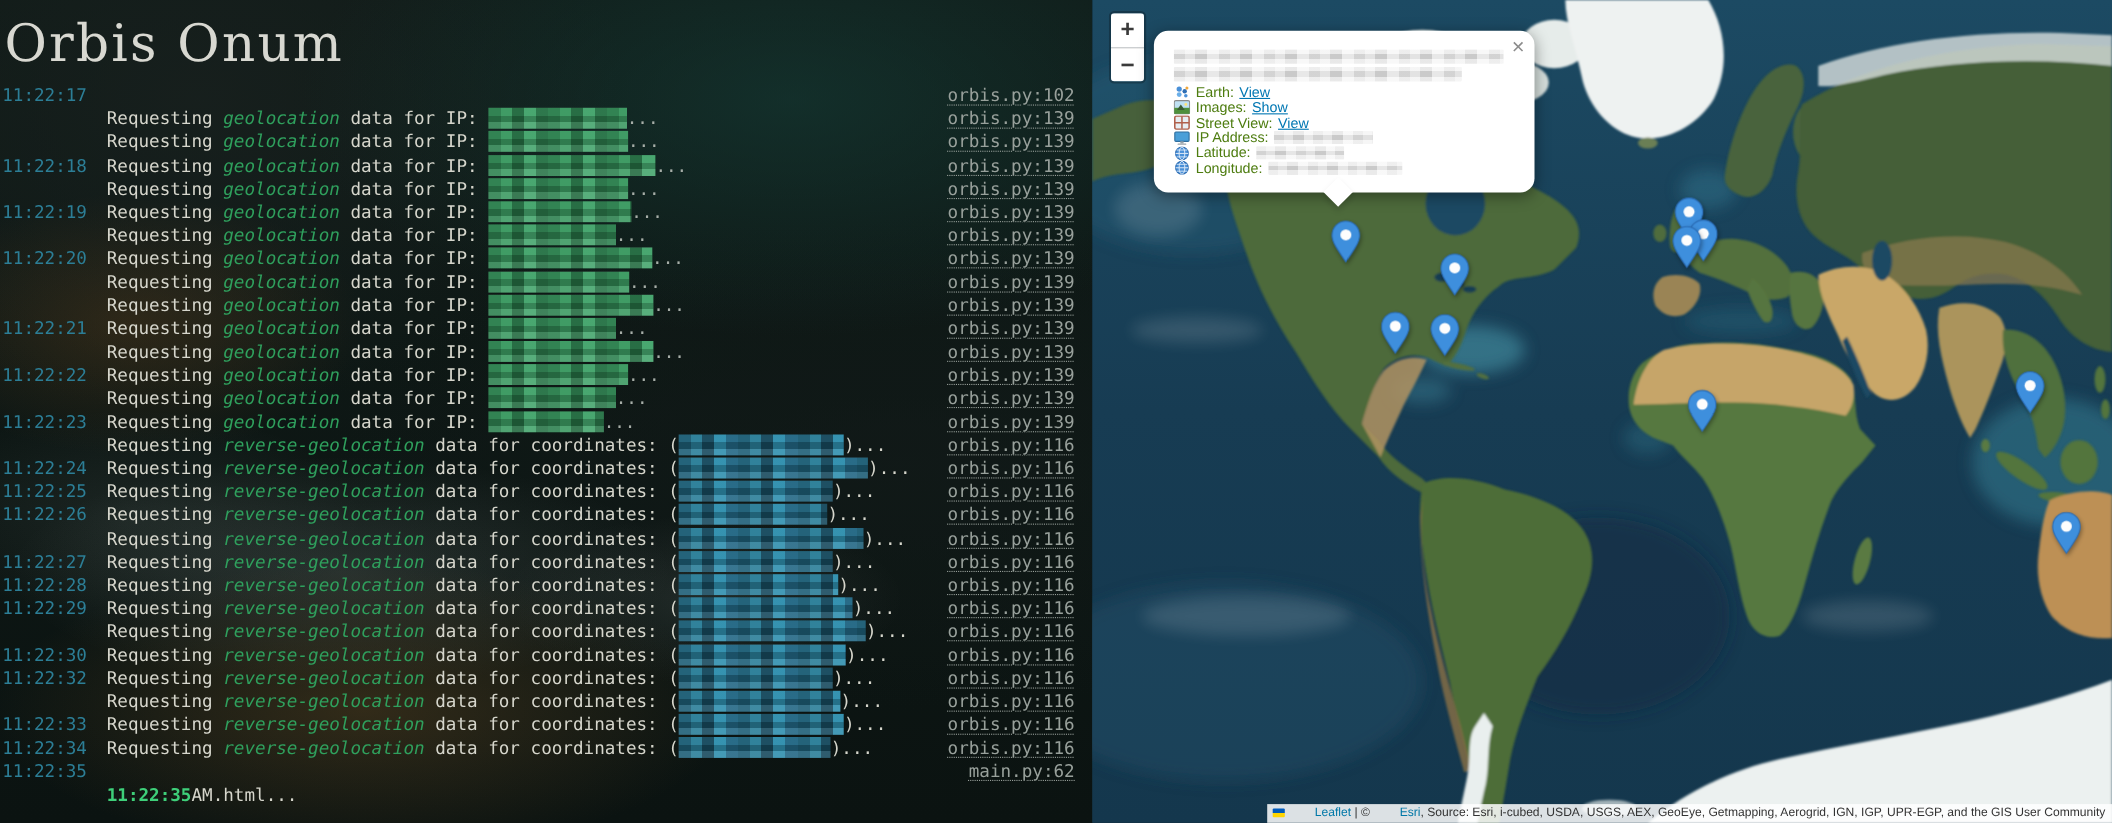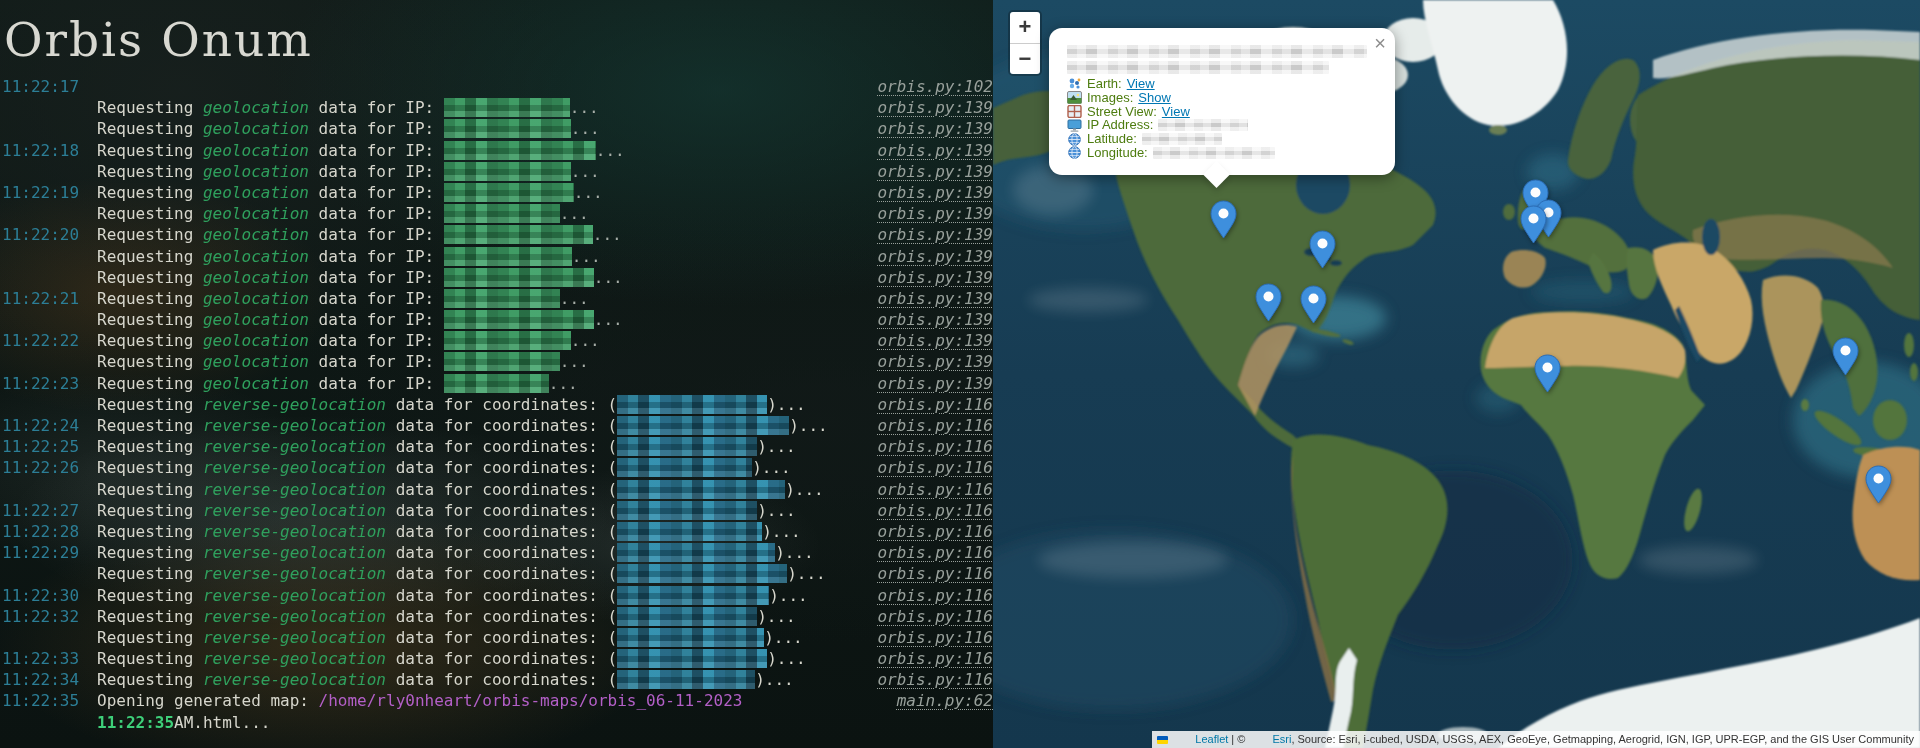--- a/index.html
+++ b/index.html
@@ -26,22 +26,22 @@
   }
   #log { padding-left:2px; }
   .line { display:flex; align-items:baseline; height:21.2px; line-height:21.2px; white-space:pre; }
   .t   { display:inline-block; width:79px; flex:0 0 79px; margin-right:16px; color:#2c7e96; }
   .msg { flex:1 1 auto; min-width:0; }
   .kw  { color:#2fa05d; font-style:italic; }
   .file-link { color:#34a765; text-decoration:underline dotted; text-underline-offset:3px; text-decoration-thickness:1px; }
   .path { color:#b35fc7; }
   .green-bold { color:#3ecf79; font-weight:bold; }
   .dots { color:#a7aea8; }
-  .loc { flex:0 0 auto; margin-left:auto; color:#98a09b;
-         text-decoration:underline dotted; text-underline-offset:3px; text-decoration-thickness:1px;font-style:italic; }
+  .loc { flex:0 0 auto; margin-left:auto; padding-right:16px; color:#98a09b;
+         text-decoration:underline dotted; text-underline-offset:3px; text-decoration-thickness:1px; }
   .redact { display:inline-block; height:19px; vertical-align:-4px; }
   .redact.green {
     background:
       repeating-linear-gradient(0deg, rgba(255,255,255,.10) 0 6px, rgba(0,0,0,.20) 6px 12px, rgba(255,255,255,.02) 12px 19px),
       repeating-linear-gradient(90deg, #2e8150 0 11px, #3c9a62 11px 21px, #246b41 21px 32px, #45a56d 32px 43px, #2a7549 43px 54px);
   }
   .redact.teal {
     background:
       repeating-linear-gradient(0deg, rgba(255,255,255,.10) 0 6px, rgba(0,0,0,.22) 6px 12px, rgba(255,255,255,.03) 12px 19px),
       repeating-linear-gradient(90deg, #1d5e76 0 11px, #2a7e98 11px 21px, #174a5e 21px 32px, #2f8fae 32px 43px, #226784 43px 54px);
@@ -136,21 +136,21 @@
       <div class="line"><span class="t"></span><span class="msg"><span>Requesting </span><span class="kw">reverse-geolocation</span><span> data for coordinates: (</span><span class="redact teal" style="width: 168px;"></span><span>)...</span></span><span class="loc">orbis.py:116</span></div>
       <div class="line"><span class="t">11:22:27</span><span class="msg"><span>Requesting </span><span class="kw">reverse-geolocation</span><span> data for coordinates: (</span><span class="redact teal" style="width: 140px;"></span><span>)...</span></span><span class="loc">orbis.py:116</span></div>
       <div class="line"><span class="t">11:22:28</span><span class="msg"><span>Requesting </span><span class="kw">reverse-geolocation</span><span> data for coordinates: (</span><span class="redact teal" style="width: 145px;"></span><span>)...</span></span><span class="loc">orbis.py:116</span></div>
       <div class="line"><span class="t">11:22:29</span><span class="msg"><span>Requesting </span><span class="kw">reverse-geolocation</span><span> data for coordinates: (</span><span class="redact teal" style="width: 158px;"></span><span>)...</span></span><span class="loc">orbis.py:116</span></div>
       <div class="line"><span class="t"></span><span class="msg"><span>Requesting </span><span class="kw">reverse-geolocation</span><span> data for coordinates: (</span><span class="redact teal" style="width: 170px;"></span><span>)...</span></span><span class="loc">orbis.py:116</span></div>
       <div class="line"><span class="t">11:22:30</span><span class="msg"><span>Requesting </span><span class="kw">reverse-geolocation</span><span> data for coordinates: (</span><span class="redact teal" style="width: 152px;"></span><span>)...</span></span><span class="loc">orbis.py:116</span></div>
       <div class="line"><span class="t">11:22:32</span><span class="msg"><span>Requesting </span><span class="kw">reverse-geolocation</span><span> data for coordinates: (</span><span class="redact teal" style="width: 140px;"></span><span>)...</span></span><span class="loc">orbis.py:116</span></div>
       <div class="line"><span class="t"></span><span class="msg"><span>Requesting </span><span class="kw">reverse-geolocation</span><span> data for coordinates: (</span><span class="redact teal" style="width: 147px;"></span><span>)...</span></span><span class="loc">orbis.py:116</span></div>
       <div class="line"><span class="t">11:22:33</span><span class="msg"><span>Requesting </span><span class="kw">reverse-geolocation</span><span> data for coordinates: (</span><span class="redact teal" style="width: 150px;"></span><span>)...</span></span><span class="loc">orbis.py:116</span></div>
       <div class="line"><span class="t">11:22:34</span><span class="msg"><span>Requesting </span><span class="kw">reverse-geolocation</span><span> data for coordinates: (</span><span class="redact teal" style="width: 138px;"></span><span>)...</span></span><span class="loc">orbis.py:116</span></div>
-      <div class="line"><span class="t">11:22:35</span><span class="msg"><span>Opening generated map: </span><span class="path">/home/rly0nheart/orbis-maps/orbis_06-11-2023</span></span><span class="loc">main.py:62</span></div>
+      <div class="line"><span class="t">11:22:35</span><span class="loc">main.py:62</span></div>
       <div class="line"><span class="t"></span><span class="msg"><span class="green-bold">11:22:35</span><span>AM.html...</span></span></div>
     </div>
 </div>
 
 <div id="map">
   <svg class="world" width="927" height="748" viewBox="0 0 927 748">
     <defs>
       <linearGradient id="oc" x1="0" y1="0" x2="0" y2="1">
         <stop offset="0" stop-color="#1c4a63"></stop>
           <stop offset="0.5" stop-color="#173c53"></stop>

